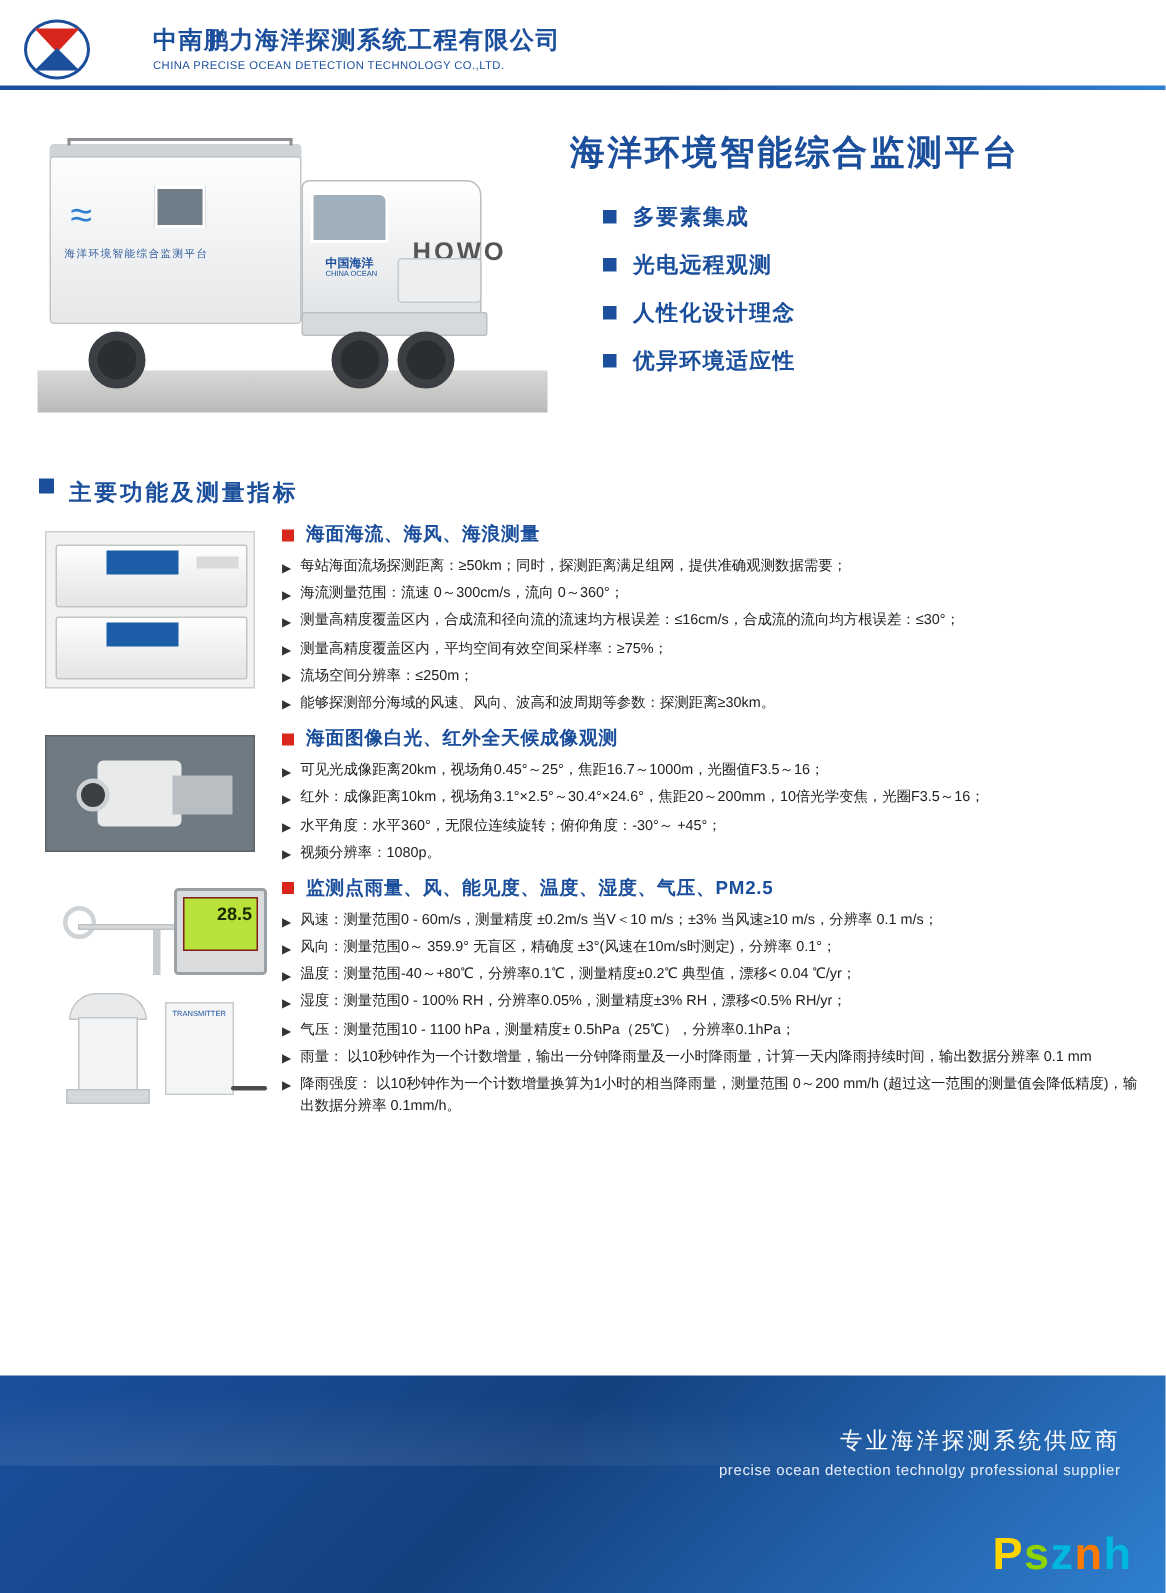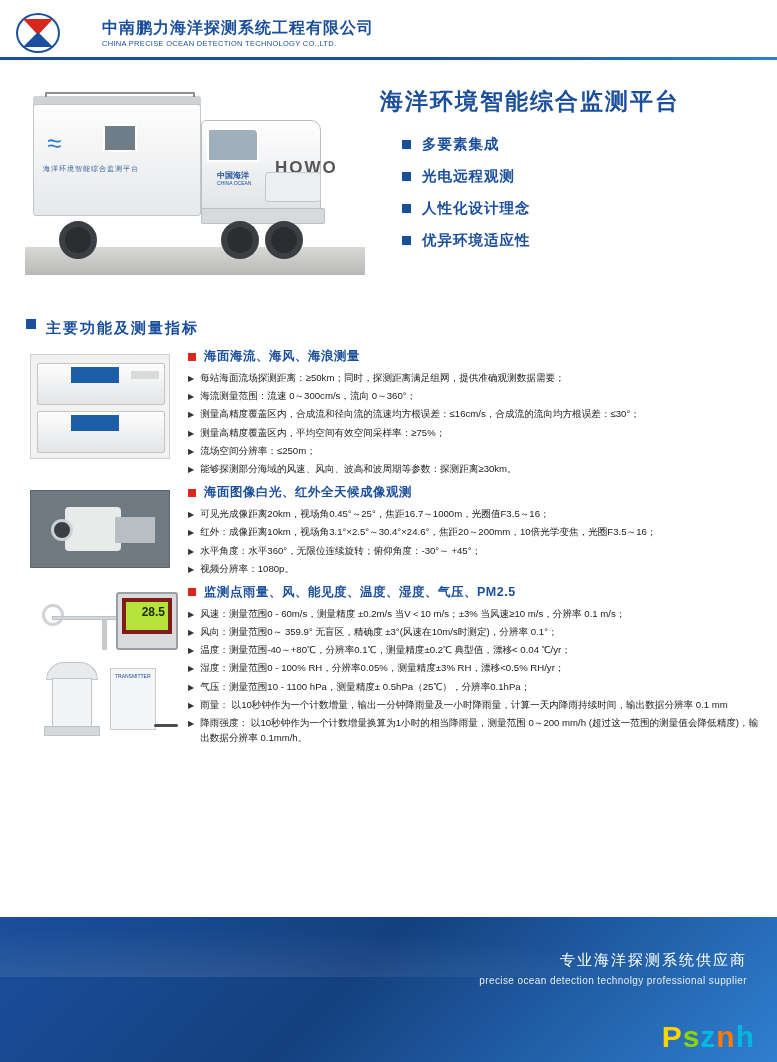--- a/index.html
+++ b/index.html
@@ -187,21 +187,21 @@
   .dev-met { width:150px; position:relative; }
   .dev-wind { position:relative; width:150px; height:62px; }
   .dev-wind .arm { position:absolute; left:22px; top:26px; width:106px; height:4px; background:#d5d8da; border:1px solid #bfc3c6; }
   .dev-wind .cup-l { position:absolute; left:12px; top:14px; width:22px; height:22px; border:3px solid #cfd3d6; border-radius:50%; }
   .dev-wind .cup-r { position:absolute; left:116px; top:14px; width:22px; height:22px; border:3px solid #cfd3d6; border-radius:50%; }
   .dev-wind .post { position:absolute; left:72px; top:30px; width:5px; height:30px; background:#c6cacd; }
   .disp {
     position:absolute; right:2px; top:2px; width:62px; height:58px;
     background:#d9dbdc; border:2px solid #9aa0a4; border-radius:3px;
   }
-  .disp .lcd { margin:4px; height:36px; background:#b7e23a; border:4px solid #7f1d1d; color:#1d2a00; font-size:12px; font-weight:bold; text-align:right; padding:2px 3px; line-height:16px; }
+  .disp .lcd { margin:4px; height:36px; background:#b7e23a; border:1px solid #7f1d1d; color:#1d2a00; font-size:12px; font-weight:bold; text-align:right; padding:2px 3px; line-height:16px; }
   .dev-rain { position:relative; width:150px; height:95px; margin-top:6px; }
   .dev-rain .gauge-top { position:absolute; left:16px; top:4px; width:52px; height:18px; background:#e8eaeb; border:1px solid #c3c6c8; border-radius:26px 26px 0 0; }
   .dev-rain .gauge-body { position:absolute; left:22px; top:20px; width:40px; height:50px; background:#f2f3f4; border:1px solid #c3c6c8; }
   .dev-rain .gauge-base { position:absolute; left:14px; top:68px; width:56px; height:10px; background:#d5d8da; border:1px solid #bfc3c6; }
   .dev-rain .box2 { position:absolute; left:80px; top:10px; width:46px; height:62px; background:#f4f5f6; border:1px solid #c9ccce; }
   .dev-rain .box2 .lbl { font-size:5px; color:#1b4f9c; margin:4px; }
   .dev-rain .cable { position:absolute; left:124px; top:66px; width:24px; height:3px; background:#4a4d50; border-radius:2px; }
 
   
   .footer {

